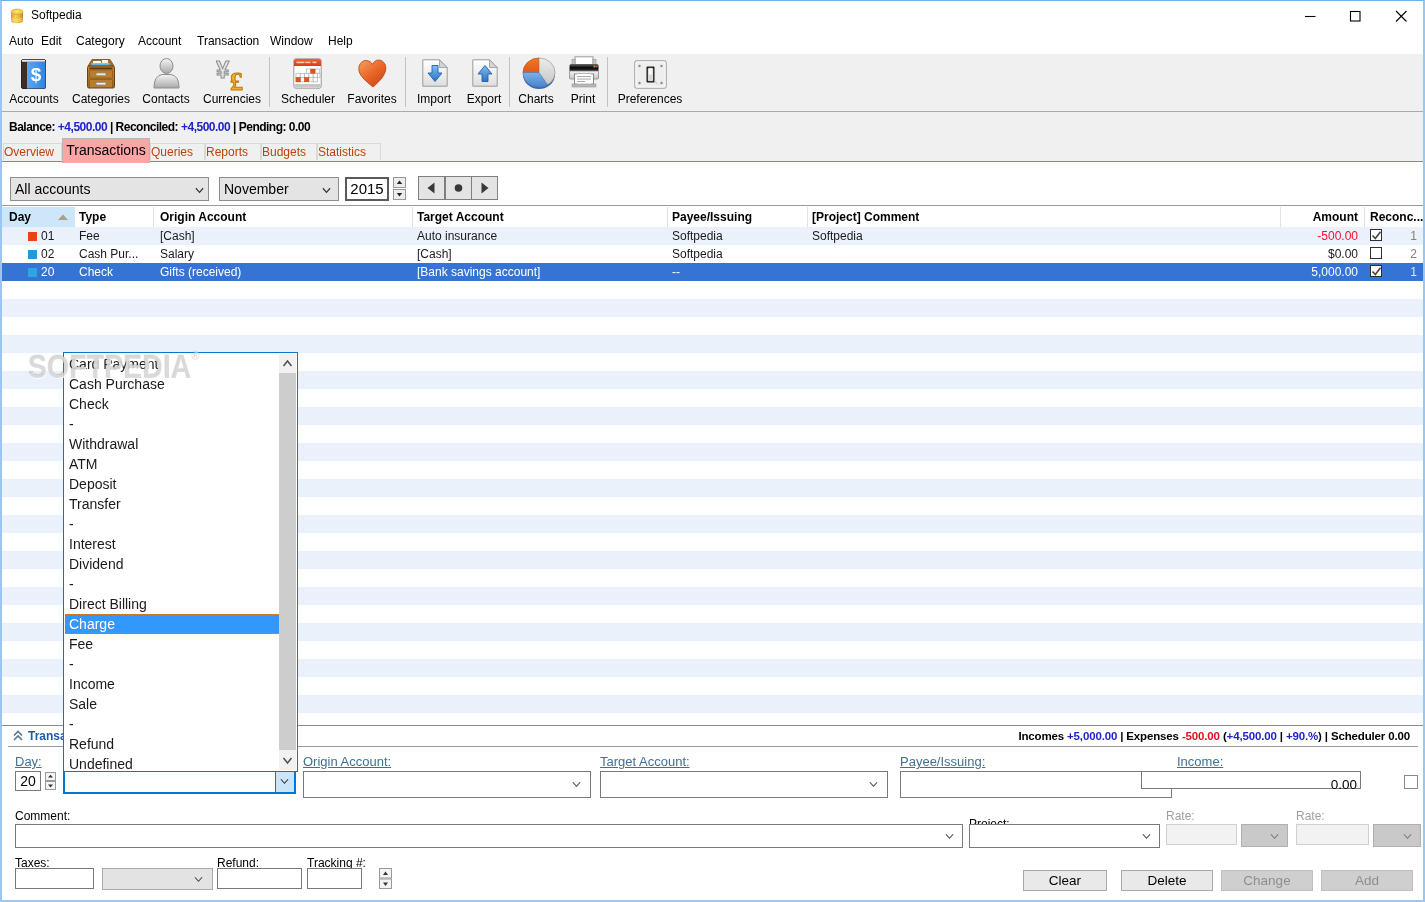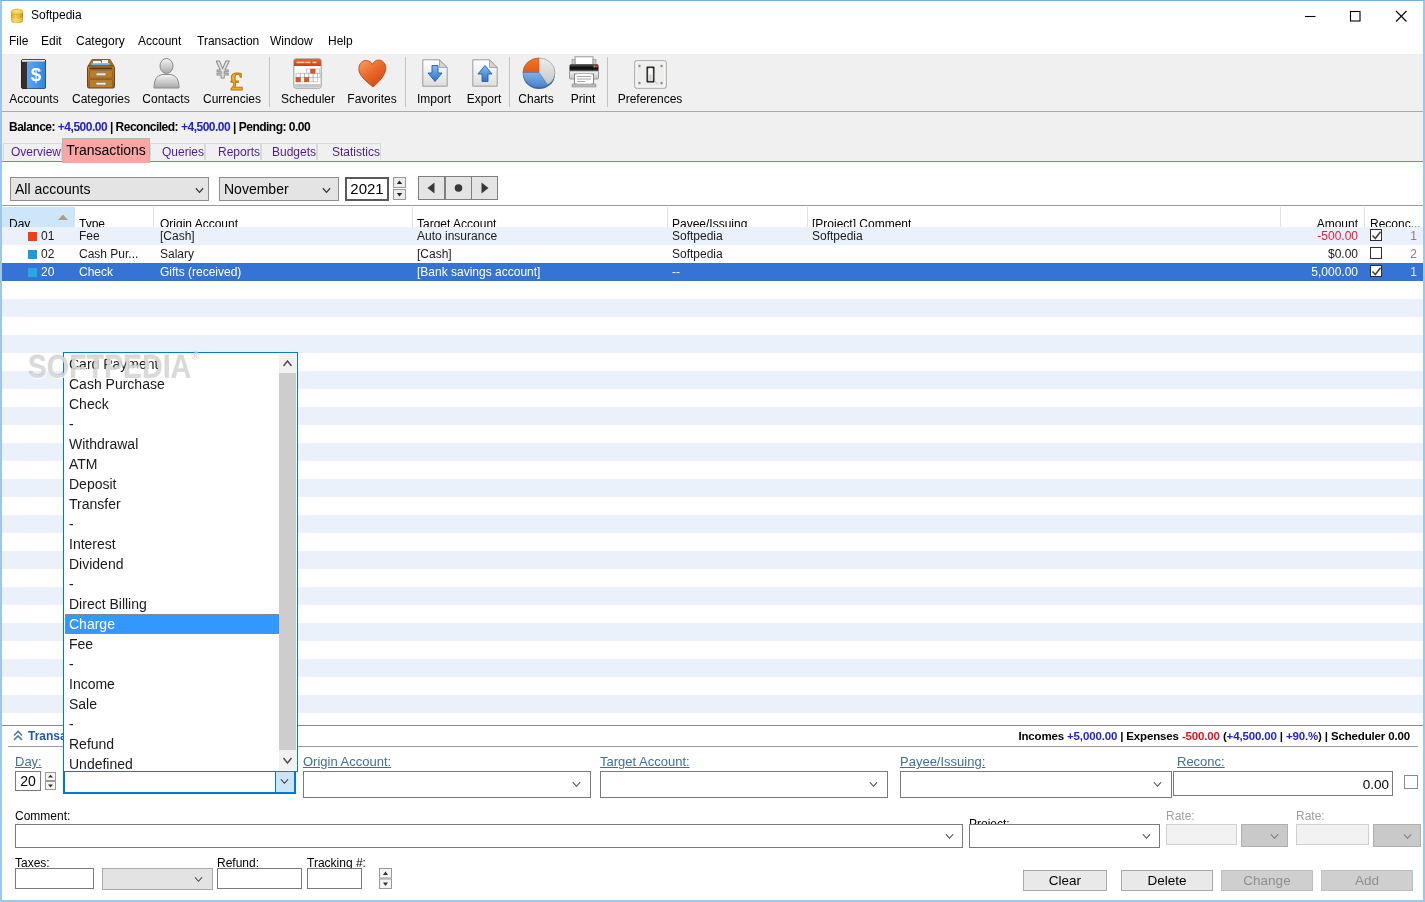--- a/index.html
+++ b/index.html
@@ -18,33 +18,33 @@
 
 #toolbar{left:1px;top:54px;width:1423px;height:57px;background:#f0f0f0;border-bottom:1px solid #ababab;}
 .tlabel{position:absolute;top:38px;font-size:12px;color:#000;width:120px;text-align:center;}
 .tsep{position:absolute;top:3px;height:50px;width:1px;background:#c3c3c3;}
 .ticon{position:absolute;top:3px;}
 
 #grayband{left:1px;top:112px;width:1423px;height:49px;background:#f0f0f0;border-bottom:1px solid #22c55e;}
 #balancetext{left:8px;top:8px;font-size:12px;font-weight:bold;color:#000;letter-spacing:-0.5px;}
 .blue{color:#2222cc;}
 .tab{position:absolute;top:31px;height:16px;background:#f0f0f0;border:1px solid #d9d9d9;border-bottom:none;
- font-size:12px;color:#4c1d95;text-align:right;line-height:16px;}
+ font-size:12px;color:#c2410c;text-align:left;line-height:16px;}
 #tabactive{position:absolute;left:61px;top:26px;width:86px;height:24px;background:#fca5a5;
  border:1px solid #b5b5b5;border-bottom:none;font-size:14px;text-align:center;line-height:22px;z-index:3;}
 
 #filterrow{left:1px;top:162px;width:1423px;height:43px;background:#fff;}
 .gcombo{position:absolute;top:15px;height:22px;background:#e4e4e4;border:1px solid #8e8e8e;
   font-size:14px;color:#000;line-height:22px;}
 .chev{position:absolute;width:9px;height:9px;}
 .navbtn{position:absolute;top:14px;width:25px;height:22px;background:#e4e4e4;border:1px solid #7f7f7f;}
 
 #tablehead{left:1px;top:205px;width:1423px;height:21px;background:#fff;border-top:1px solid #9a9a9a;}
 .hsep{position:absolute;top:1px;height:21px;width:1px;background:#e2e2e2;}
-.htxt{position:absolute;top:11px;font-size:12px;color:#000;}
+.htxt{position:absolute;top:4px;font-size:12px;color:#000;font-weight:bold;}
 .row{position:absolute;left:1px;width:1423px;height:18px;font-size:12px;}
 .cell{position:absolute;top:2px;color:#1a1a1a;}
 .sq{position:absolute;left:27px;top:5px;width:9px;height:9px;}
 #stripes{left:1px;top:281px;width:1423px;height:444px;
   background:repeating-linear-gradient(to bottom,#fff 0px,#fff 18px,#eaf1fb 18px,#eaf1fb 36px);}
 .cb{position:absolute;left:1369px;top:2px;width:10px;height:10px;background:#fff;border:1.5px solid #2e2e2e;}
 .cknum{position:absolute;top:2px;width:30px;right:7px;text-align:right;color:#8a8076;}
 
 #panel{left:1px;top:725px;width:1423px;height:175px;background:#fff;border-top:1px solid #8c8c8c;}
 .link{position:absolute;font-size:13px;color:#44708f;text-decoration:underline;}
@@ -91,21 +91,21 @@
   <div class="abs" id="titletext">Softpedia</div>
   <svg class="abs" style="left:1295px;top:0" width="130" height="27" viewBox="0 0 130 27">
     <line x1="10" y1="15.5" x2="20.5" y2="15.5" stroke="#000" stroke-width="1.1"></line>
     <rect x="55.5" y="10.5" width="9.5" height="9.5" fill="none" stroke="#000" stroke-width="1.1"></rect>
     <line x1="101" y1="10" x2="111.5" y2="20.5" stroke="#000" stroke-width="1.1"></line>
     <line x1="111.5" y1="10" x2="101" y2="20.5" stroke="#000" stroke-width="1.1"></line>
   </svg>
 </div>
 
 <div class="abs" id="menubar">
-  <div class="mitem" style="left:9px">File</div>
+  <div class="mitem" style="left:9px">Auto</div>
   <div class="mitem" style="left:41px">Edit</div>
   <div class="mitem" style="left:76px">Category</div>
   <div class="mitem" style="left:138px">Account</div>
   <div class="mitem" style="left:197px">Transaction</div>
   <div class="mitem" style="left:270px">Window</div>
   <div class="mitem" style="left:328px">Help</div>
 </div>
 
 <div class="abs" id="toolbar">
 
@@ -322,21 +322,21 @@
   <div class="gcombo" style="left:9px;width:197px;"><span style="padding-left:4px">All accounts</span>
     <svg class="chev" style="right:4px;top:8px" viewBox="0 0 10 10">
         <path d="M1 2.5 L5 7 L9 2.5" fill="none" stroke="#333" stroke-width="1.3"></path>
       </svg>
   </div>
   <div class="gcombo" style="left:218px;width:118px;"><span style="padding-left:4px">November</span>
     <svg class="chev" style="right:7px;top:8px" viewBox="0 0 10 10">
         <path d="M1 2.5 L5 7 L9 2.5" fill="none" stroke="#333" stroke-width="1.3"></path>
       </svg>
   </div>
-  <div class="winput" style="left:344px;top:15px;width:40px;height:20px;border:2px solid #5a5a5a;font-size:15px;line-height:20px;text-align:center;">2021</div>
+  <div class="winput" style="left:344px;top:15px;width:40px;height:20px;border:2px solid #5a5a5a;font-size:15px;line-height:20px;text-align:center;">2015</div>
   <svg class="abs" style="left:392px;top:15px" width="13" height="23" viewBox="0 0 13 23">
     <rect x="0.5" y="0.5" width="12" height="10" fill="#ececec" stroke="#9a9a9a"></rect>
     <rect x="0.5" y="12.5" width="12" height="10" fill="#ececec" stroke="#9a9a9a"></rect>
     <path d="M3.8 7 L6.5 3.5 L9.2 7 Z" fill="#222"></path>
     <path d="M3.8 16 L6.5 19.5 L9.2 16 Z" fill="#222"></path>
   </svg>
   <div class="navbtn" style="left:417px"><svg width="25" height="22" viewBox="0 0 25 22">
         <path d="M15.5 5.5 L8.5 11 L15.5 16.5 Z" fill="#383838"></path>
       </svg></div>
   <div class="navbtn" style="left:444px"><svg width="25" height="22" viewBox="0 0 25 22">
@@ -415,21 +415,21 @@
     <path d="M2 10 L6 6 L10 10" fill="none" stroke="#557799" stroke-width="1.6"></path>
   </svg>
   <div class="abs" style="left:27px;top:3px;font-size:12px;font-weight:bold;color:#2458a8;">Transaction</div>
   <div class="abs" style="right:14px;top:4px;font-size:11.5px;font-weight:bold;color:#000;letter-spacing:-0.15px;">Incomes <span class="blue">+5,000.00</span> | Expenses <span style="color:#e01020">-500.00</span> (<span class="blue">+4,500.00</span> | <span class="blue">+90.%</span>) | Scheduler 0.00</div>
   <div class="abs" style="left:7px;top:20px;width:1410px;height:1px;background:#9a9a9a;"></div>
 
   <div class="link" style="left:14px;top:28px;">Day:</div>
   <div class="link" style="left:302px;top:28px;">Origin Account:</div>
   <div class="link" style="left:599px;top:28px;">Target Account:</div>
   <div class="link" style="left:899px;top:28px;">Payee/Issuing:</div>
-  <div class="link" style="left:1176px;top:28px;">Reconc:</div>
+  <div class="link" style="left:1176px;top:28px;">Income:</div>
 
   <div class="winput" style="left:14px;top:45px;width:24px;height:18px;text-align:center;line-height:18px;font-size:14px;">20</div>
   <svg class="abs" style="left:44px;top:46px" width="11" height="18" viewBox="0 0 11 18">
     <rect x="0.5" y="0.5" width="10" height="8" fill="#f4f4f4" stroke="#999"></rect>
     <rect x="0.5" y="9.5" width="10" height="8" fill="#f4f4f4" stroke="#999"></rect>
     <path d="M3 5.6 L5.5 2.8 L8 5.6 Z" fill="#333"></path>
     <path d="M3 12.6 L5.5 15.4 L8 12.6 Z" fill="#333"></path>
   </svg>
   <div class="wcombo" style="left:302px;top:45px;width:286px;height:25px;">
     <svg class="chev" style="right:9px;top:8px" viewBox="0 0 10 10">
@@ -439,21 +439,21 @@
   <div class="wcombo" style="left:599px;top:45px;width:286px;height:25px;">
     <svg class="chev" style="right:9px;top:8px" viewBox="0 0 10 10">
         <path d="M1 2.5 L5 7 L9 2.5" fill="none" stroke="#444" stroke-width="1.2"></path>
       </svg>
   </div>
   <div class="wcombo" style="left:899px;top:45px;width:270px;height:25px;">
     <svg class="chev" style="right:9px;top:8px" viewBox="0 0 10 10">
         <path d="M1 2.5 L5 7 L9 2.5" fill="none" stroke="#444" stroke-width="1.2"></path>
       </svg>
   </div>
-  <div class="winput" style="left:1172px;top:45px;width:220px;height:25px;line-height:25px;text-align:right;padding-right:3px;box-sizing:border-box;">0.00</div>
+  <div class="winput" style="left:1140px;top:45px;width:220px;height:18px;line-height:25px;text-align:right;padding-right:3px;box-sizing:border-box;">0.00</div>
   <div class="abs" style="left:1403px;top:49px;width:12px;height:12px;background:#fff;border:1px solid #8a8a8a;"></div>
 
   <div class="plabel" style="left:14px;top:83px;">Comment:</div>
   <div class="wcombo" style="left:14px;top:98px;width:946px;height:22px;">
     <svg class="chev" style="right:8px;top:7px" viewBox="0 0 10 10">
         <path d="M1 2.5 L5 7 L9 2.5" fill="none" stroke="#444" stroke-width="1.2"></path>
       </svg>
   </div>
   <div class="plabel" style="left:968px;top:83px;margin-top:8px;">Project:</div>
   <div class="wcombo" style="left:968px;top:98px;width:189px;height:22px;">

